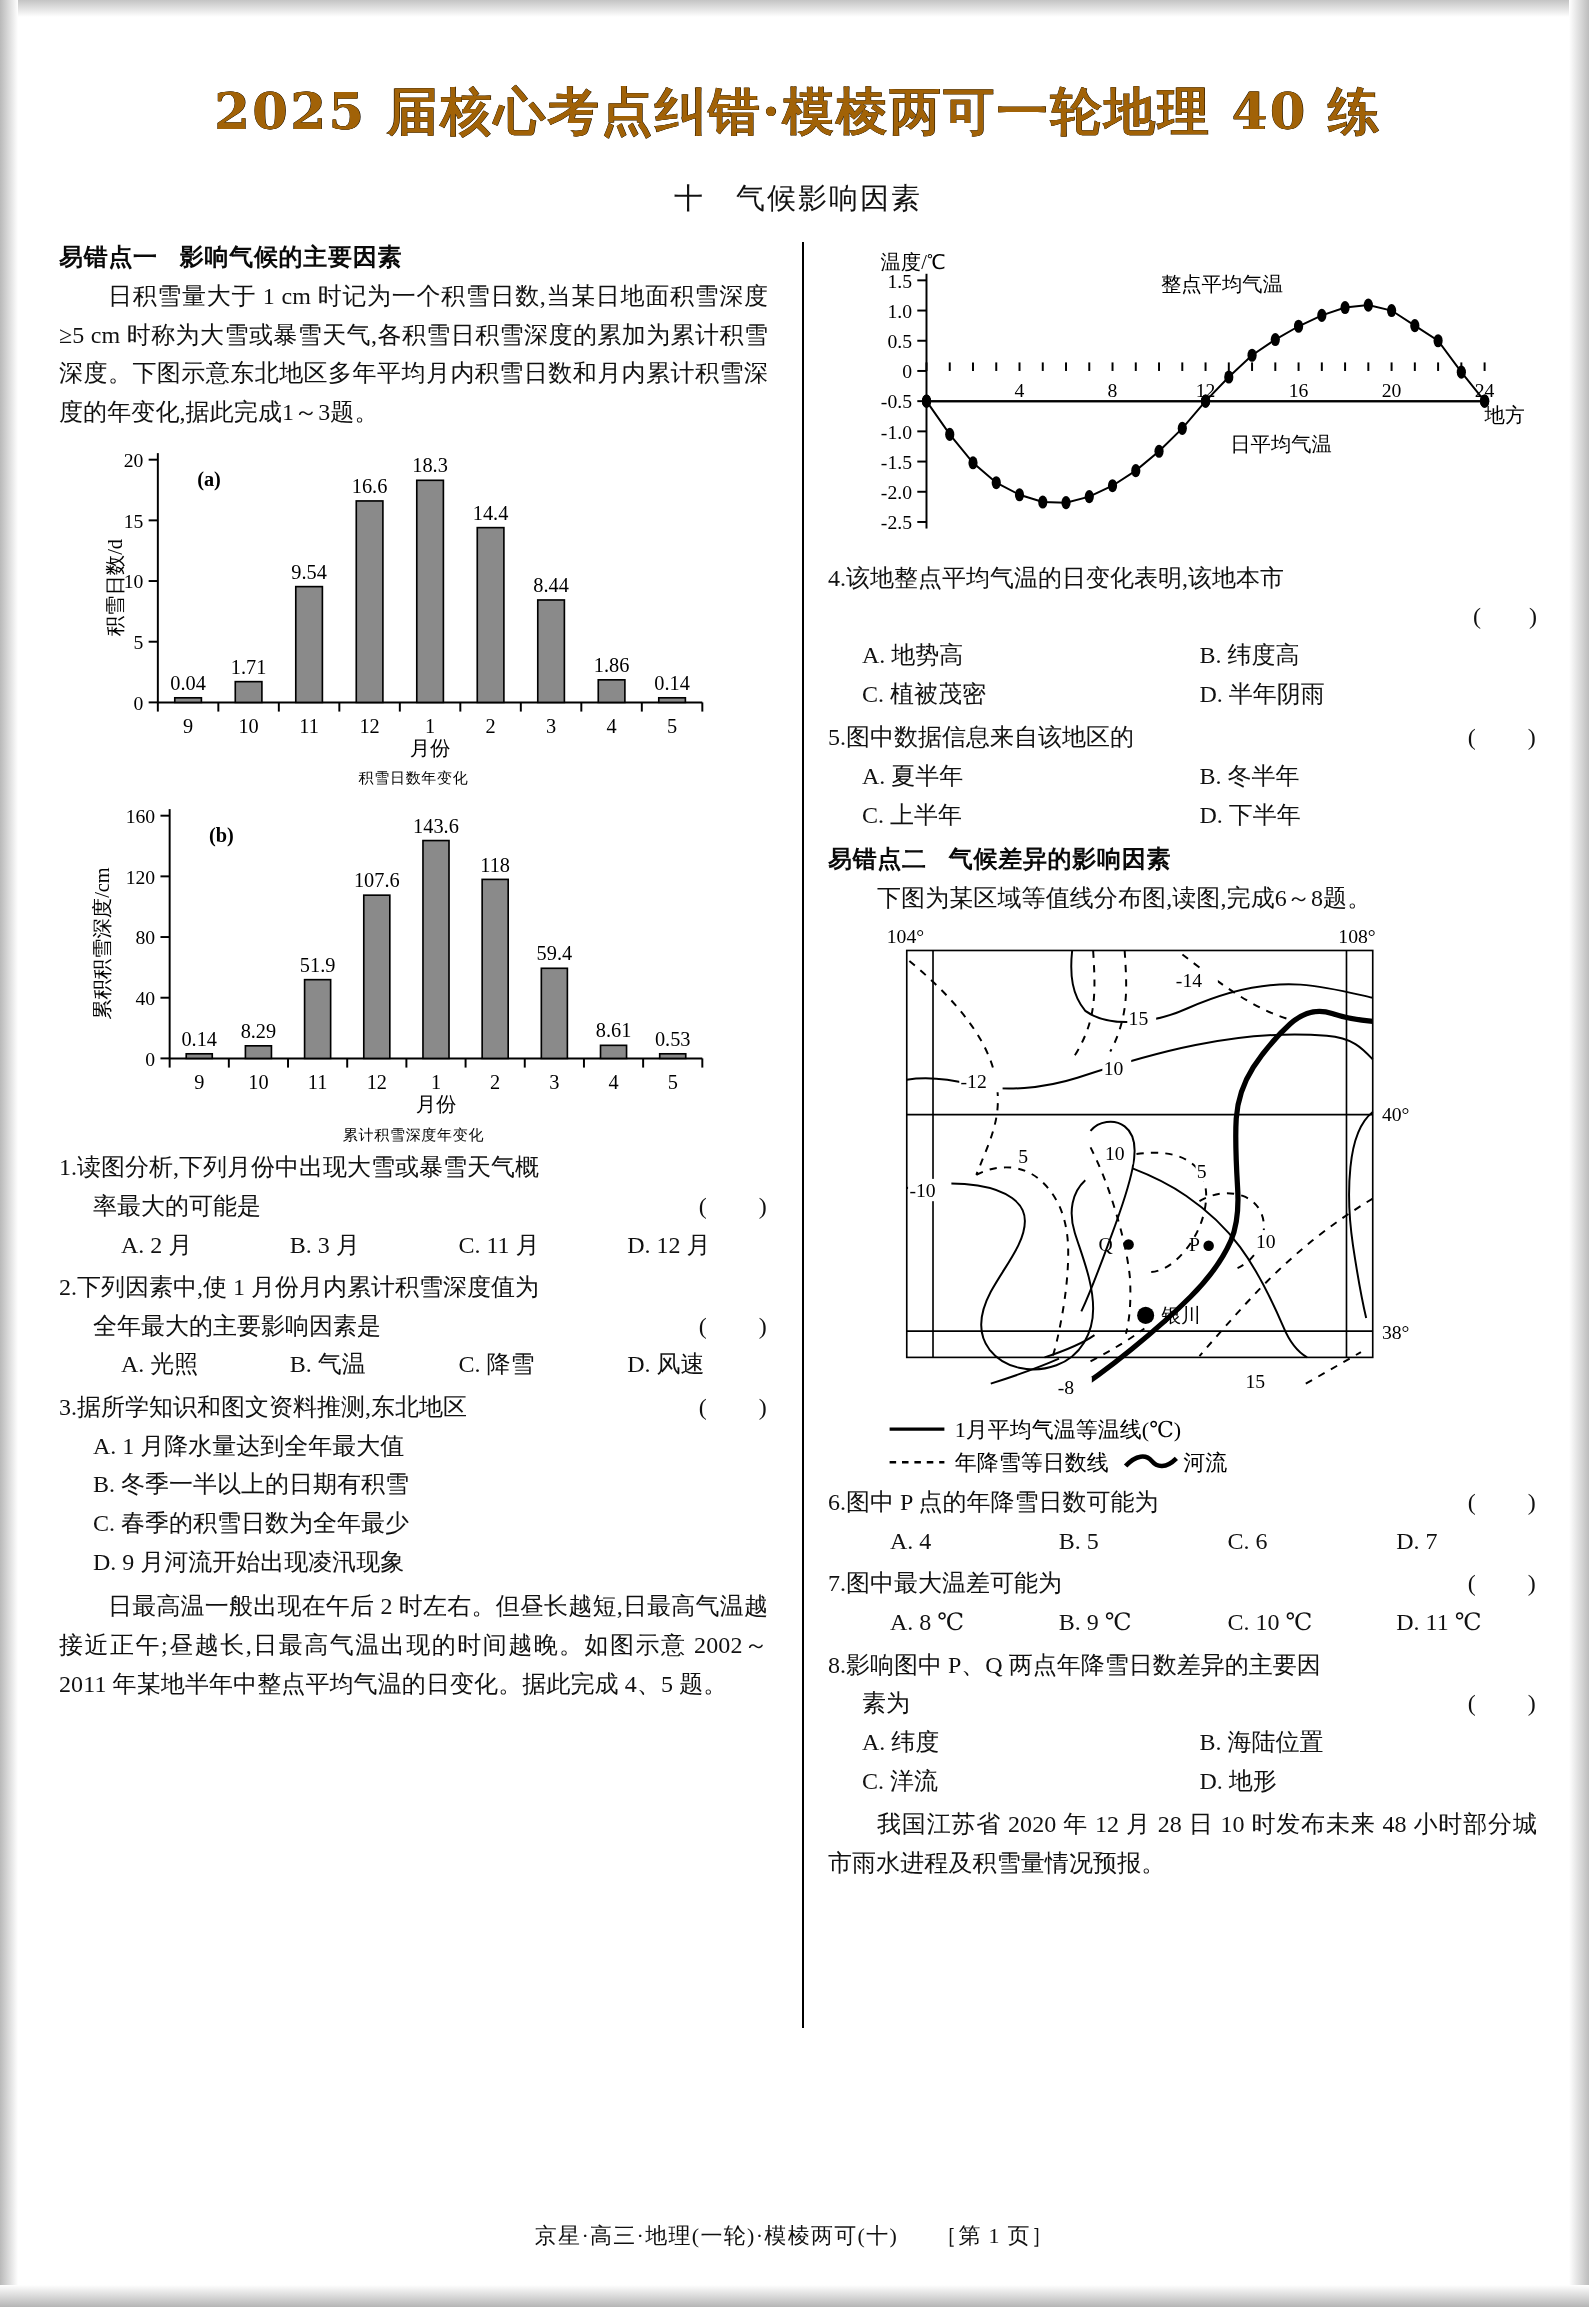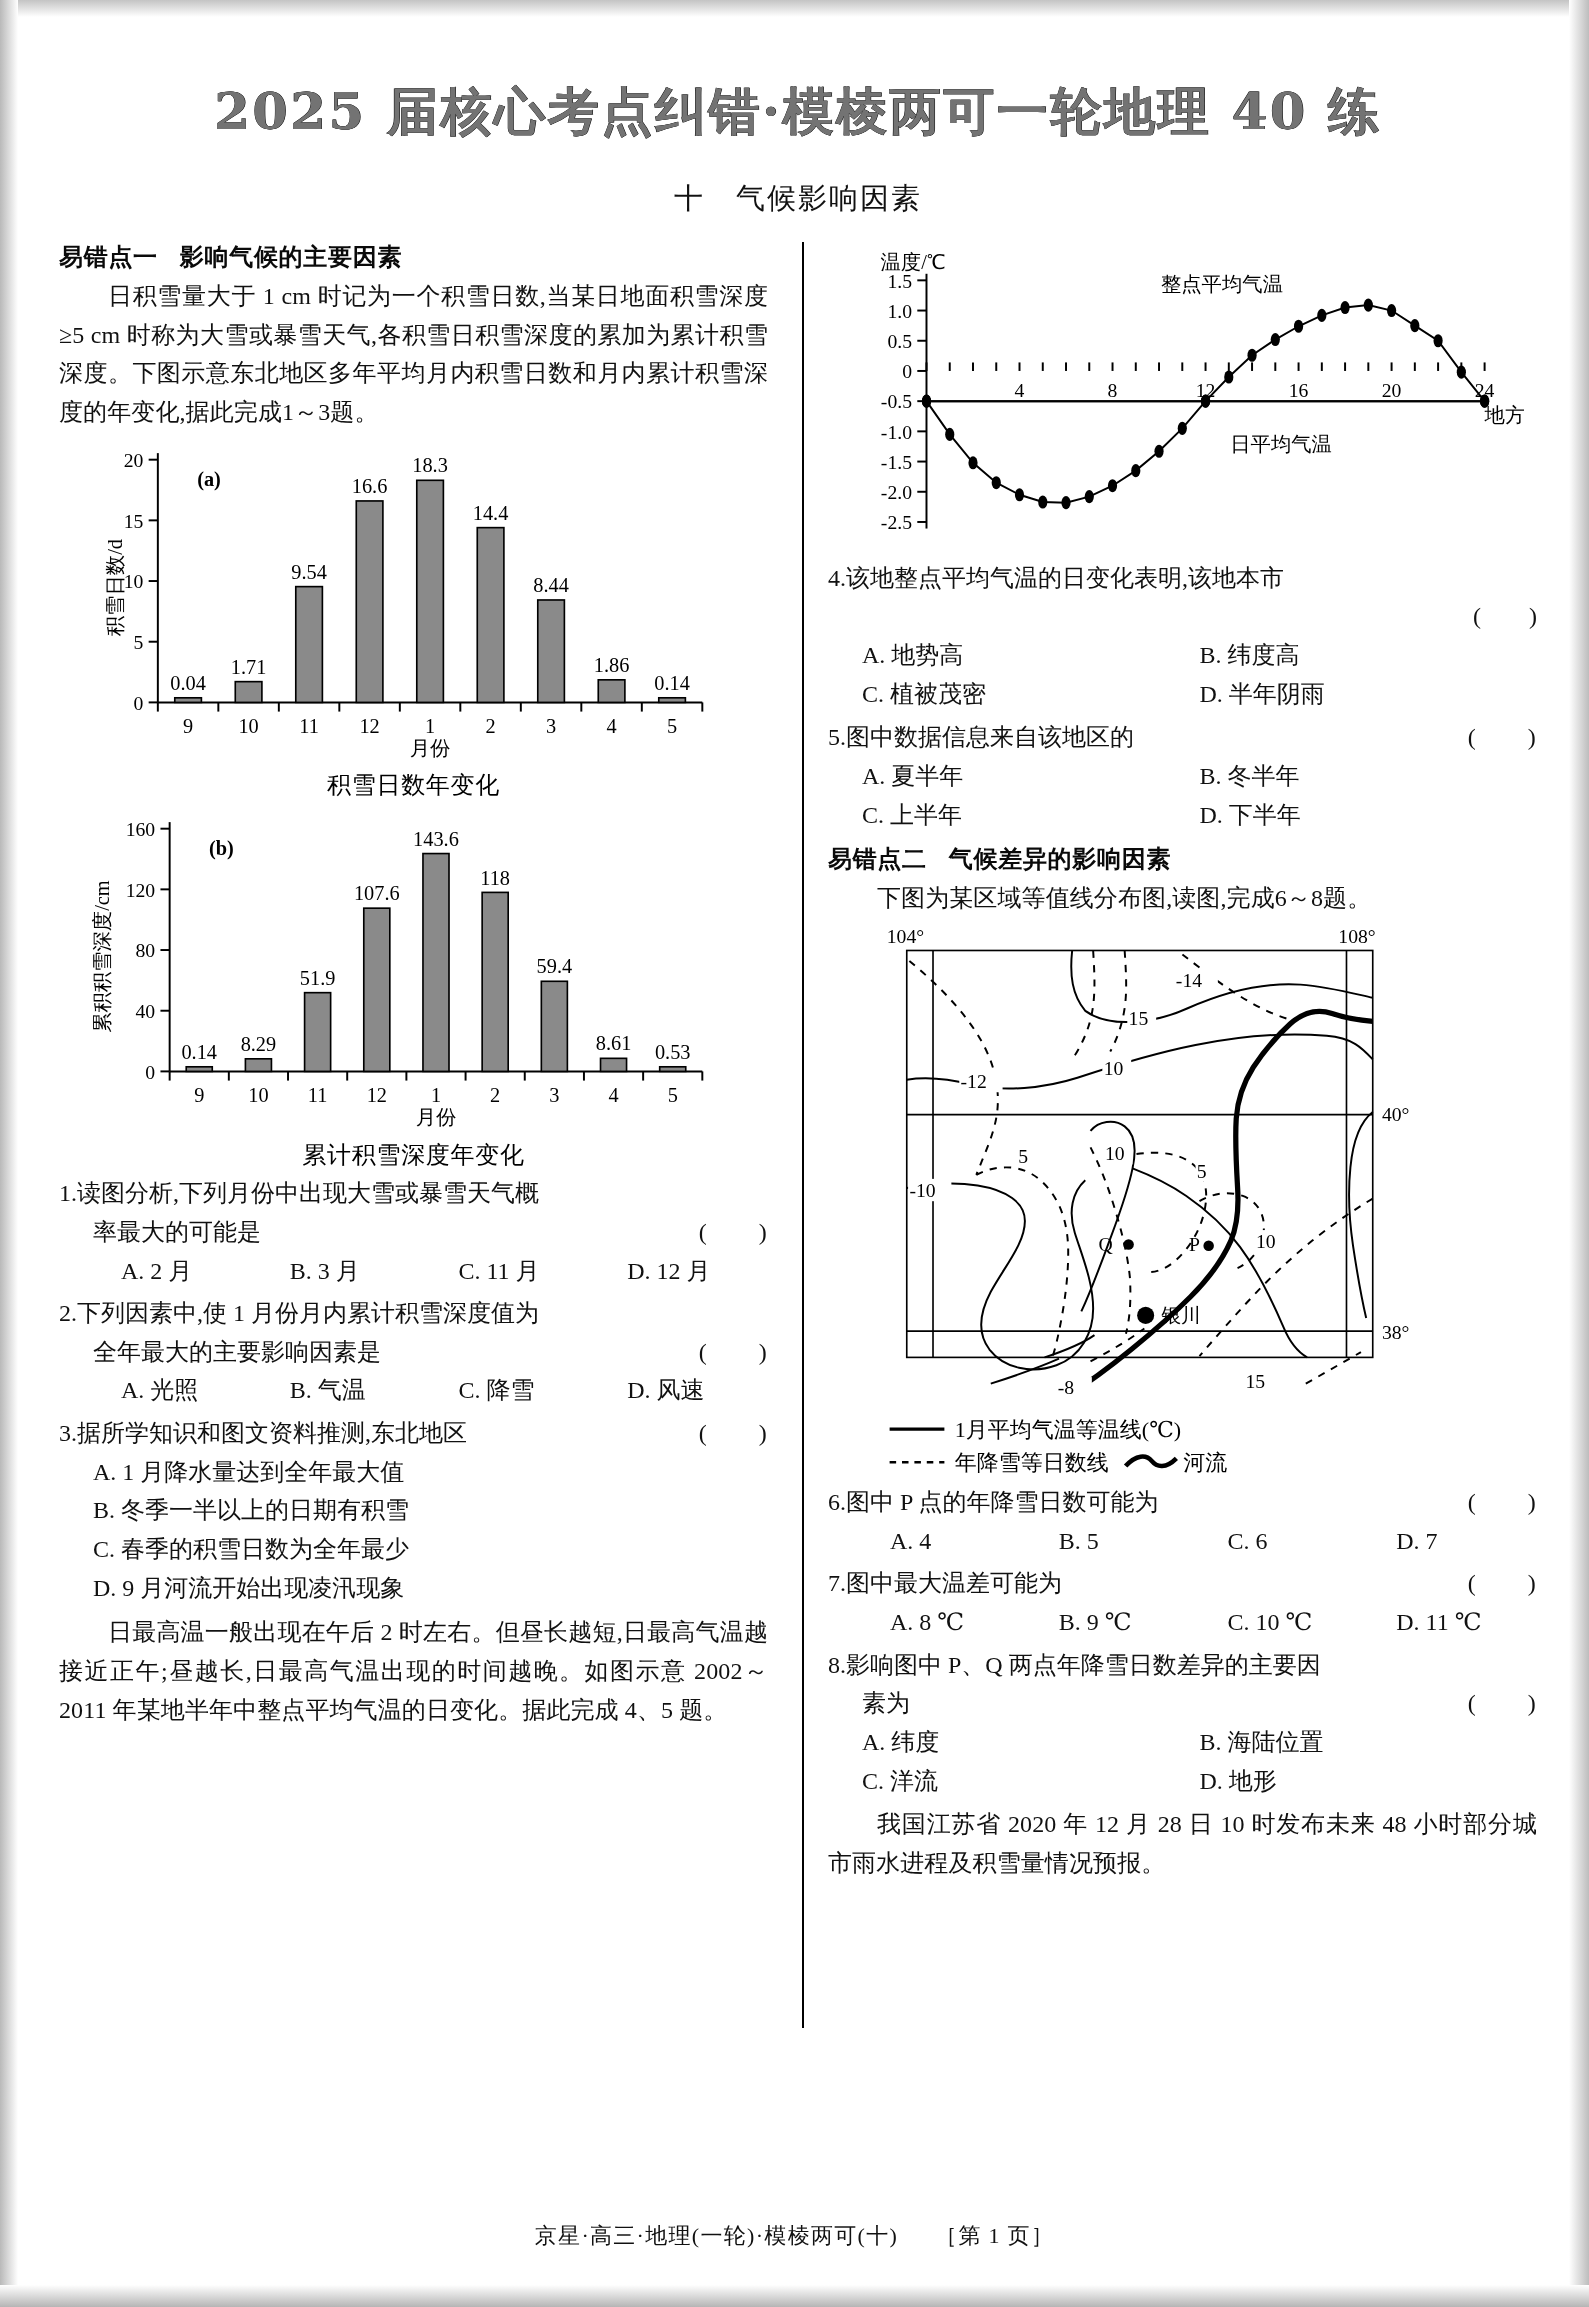--- a/index.html
+++ b/index.html
@@ -16,21 +16,21 @@
   .edge-t{position:absolute;left:0;top:0;height:17px;width:100%;
     background:linear-gradient(to bottom,#c4c4c4,#ffffff);}
   .edge-b{position:absolute;left:0;bottom:0;height:22px;width:100%;
     background:linear-gradient(to top,#b5b5b5,#ffffff);}
 
   .inner{position:absolute;left:59px;top:39px;width:1478px;height:2233px;}
 
   .title{
     text-align:center;font-weight:bold;font-size:51px;letter-spacing:2.6px;
     font-family:"DejaVu Serif","Liberation Serif",serif;
-    margin-top:39px;color:#737373;
+    margin-top:39px;color:#a16207;
     text-shadow:0.5px 0 0 #000, -0.3px 0 0 #000;
   }
   .subtitle{
     text-align:center;font-weight:normal;font-size:29px;letter-spacing:2px;
     margin-top:31.5px;color:#111;
   }
 
   .cols{display:flex;margin-top:19.7px;}
   .col{width:716px;}
   .colL{padding-right:22px;}
@@ -50,21 +50,21 @@
   .paren{float:right;letter-spacing:1.3px;}
   .opts{display:flex;margin-top:1.3px;}
   .opts .o{font-size:24px;line-height:1.58;}
   .opt2 .o{width:50%;font-family:Liberation Serif, serif;}
   .opt4 .o{width:25%;margin-left:28px;}
   .indent-opt{padding-left:34px;}
   .stack .o{display:block;padding-left:34px;font-size:24px;line-height:1.62;}
 
   
   .chartbox{position:relative;margin:7.9px 0 0 0;}
-  .cap{text-align:center;font-size:24px;margin-top:1.3px;letter-spacing:0.7px;}
+  .cap{text-align:center;font-size:15px;margin-top:1.3px;letter-spacing:0.7px;}
   svg{display:block;}
   .axis{stroke:#000;stroke-width:3;fill:none;}
   .bar{fill:#8a8a8a;stroke:#000;stroke-width:2.5;}
   .tk{font-size:30px;font-family:"Liberation Serif",serif;}
   .vl{font-size:31px;font-family:"Liberation Serif",serif;text-anchor:middle;}
   .axlab{font-size:31px;font-family:"Liberation Serif",serif;}
 
   
   .mapwrap{margin-top:6.6px;}
   .mapline{stroke:#000;fill:none;}

